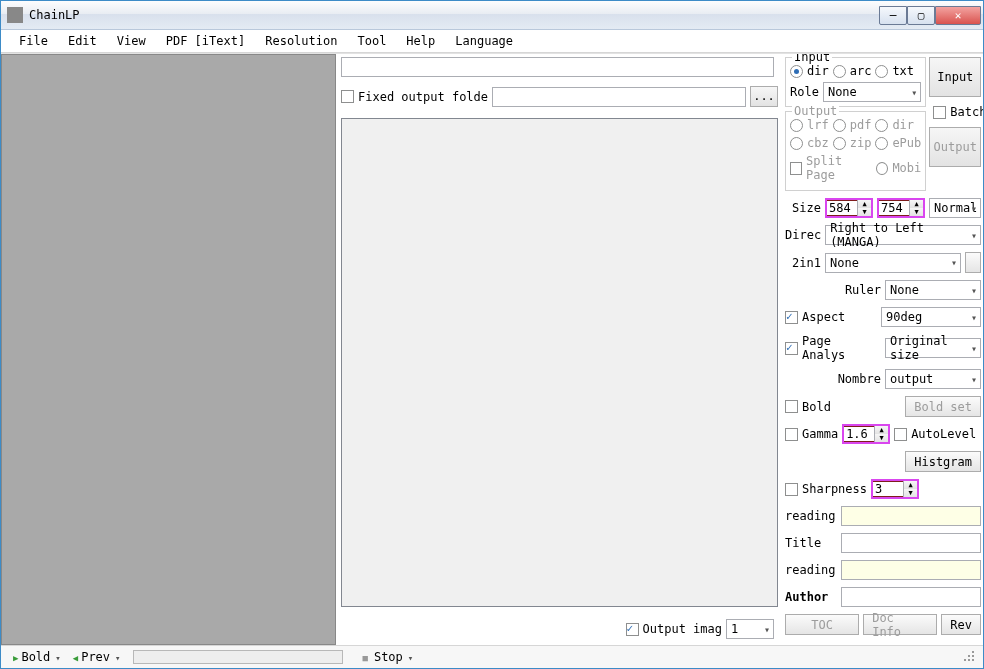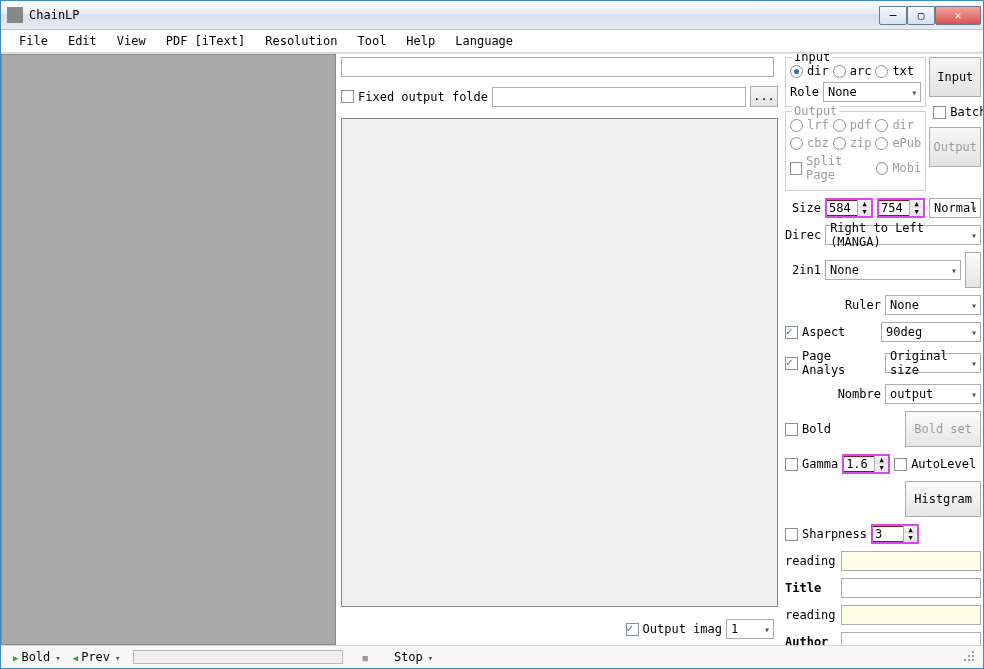--- a/index.html
+++ b/index.html
@@ -38,28 +38,28 @@
 .check.sel::after{content:"✓";position:absolute;left:0;top:-2px;font-size:11px;color:#2e6db5;}
 .sidebtns { display:flex; flex-direction:column; gap:4px; }
 .sidebtn { width:52px; height:40px; border:1px solid #acacac; background:linear-gradient(180deg,#f6f6f6,#e3e3e3); text-align:center; display:flex;align-items:center;justify-content:center;}
 .sidebtn.disabled { color:#9c9c9c; }
 .row { display:flex; align-items:center; gap:4px; margin-top:3px;}
 .lbl { min-width:36px; text-align:right; }
 .spin { display:inline-flex; border:2px solid #d946ef; height:20px; background:#7f1d1d; align-items:center;}
 .spin input { border:0; width:30px; text-align:left; padding:0 2px; font-family:inherit; font-size:12px;}
 .spin .sbtns { width:14px; display:flex; flex-direction:column;}
 .spin .sbtns div{flex:1;border-left:1px solid #abadb3;font-size:7px;text-align:center;line-height:8px;background:linear-gradient(180deg,#f6f6f6,#e3e3e3);}
-.btn { height:36px; border:1px solid #acacac; background:linear-gradient(180deg,#fbfbfb,#e5e5e5); padding:0 8px; display:inline-flex;align-items:center;justify-content:center;}
+.btn { height:21px; border:1px solid #acacac; background:linear-gradient(180deg,#fbfbfb,#e5e5e5); padding:0 8px; display:inline-flex;align-items:center;justify-content:center;}
 .btn.disabled{ color:#9c9c9c;}
 .txtin { height:20px; border:1px solid #abadb3; background:#fff; flex:1;}
 .txtin.yellow { background:#feffe6; }
 .statusbar { height:23px; border-top:1px solid #d6d6d6; display:flex; align-items:center; padding:0 6px; gap:0; background:#f7f7f7;}
 .statusbar .sbtn { padding:2px 6px; display:inline-flex; align-items:center; gap:3px;}
 .statusbar .prog { flex:0 0 210px; height:14px; border:1px solid #b8b8b8; background:#eee; margin-left:6px;}
-.statusbar .stopgrp{ display:inline-flex; align-items:center; gap:20px; margin-left:20px;}
+.statusbar .stopgrp{ display:inline-flex; align-items:center; gap:0; margin-left:20px;}
 .grip { margin-left:auto; width:14px; height:14px; background:
   radial-gradient(circle at 10px 10px,#999 1px,transparent 1px),
   radial-gradient(circle at 6px 10px,#999 1px,transparent 1px),
   radial-gradient(circle at 10px 6px,#999 1px,transparent 1px),
   radial-gradient(circle at 2px 10px,#999 1px,transparent 1px),
   radial-gradient(circle at 6px 6px,#999 1px,transparent 1px),
   radial-gradient(circle at 10px 2px,#999 1px,transparent 1px);}
 .green-arrow::before{content:"▶";color:#3a9c3a;font-size:9px;}
 .green-arrow.left::before{content:"◀";}
 .dd::after{content:"▾";font-size:9px;color:#555;margin-left:2px;}
@@ -257,21 +257,21 @@
               <div>▼</div>
             </span>
           </span>
         </div>
 
       <div class="row">
           <span style="width:52px">reading</span>
           <span class="txtin yellow"></span>
         </div>
       <div class="row">
-          <span style="width:52px;font-weight:bold">Title</span>
+          <span style="width:52px;font-weight:normal">Title</span>
           <span class="txtin"></span>
         </div>
       <div class="row">
           <span style="width:52px">reading</span>
           <span class="txtin yellow"></span>
         </div>
       <div class="row">
           <span style="width:52px;font-weight:bold">Author</span>
           <span class="txtin"></span>
         </div>

